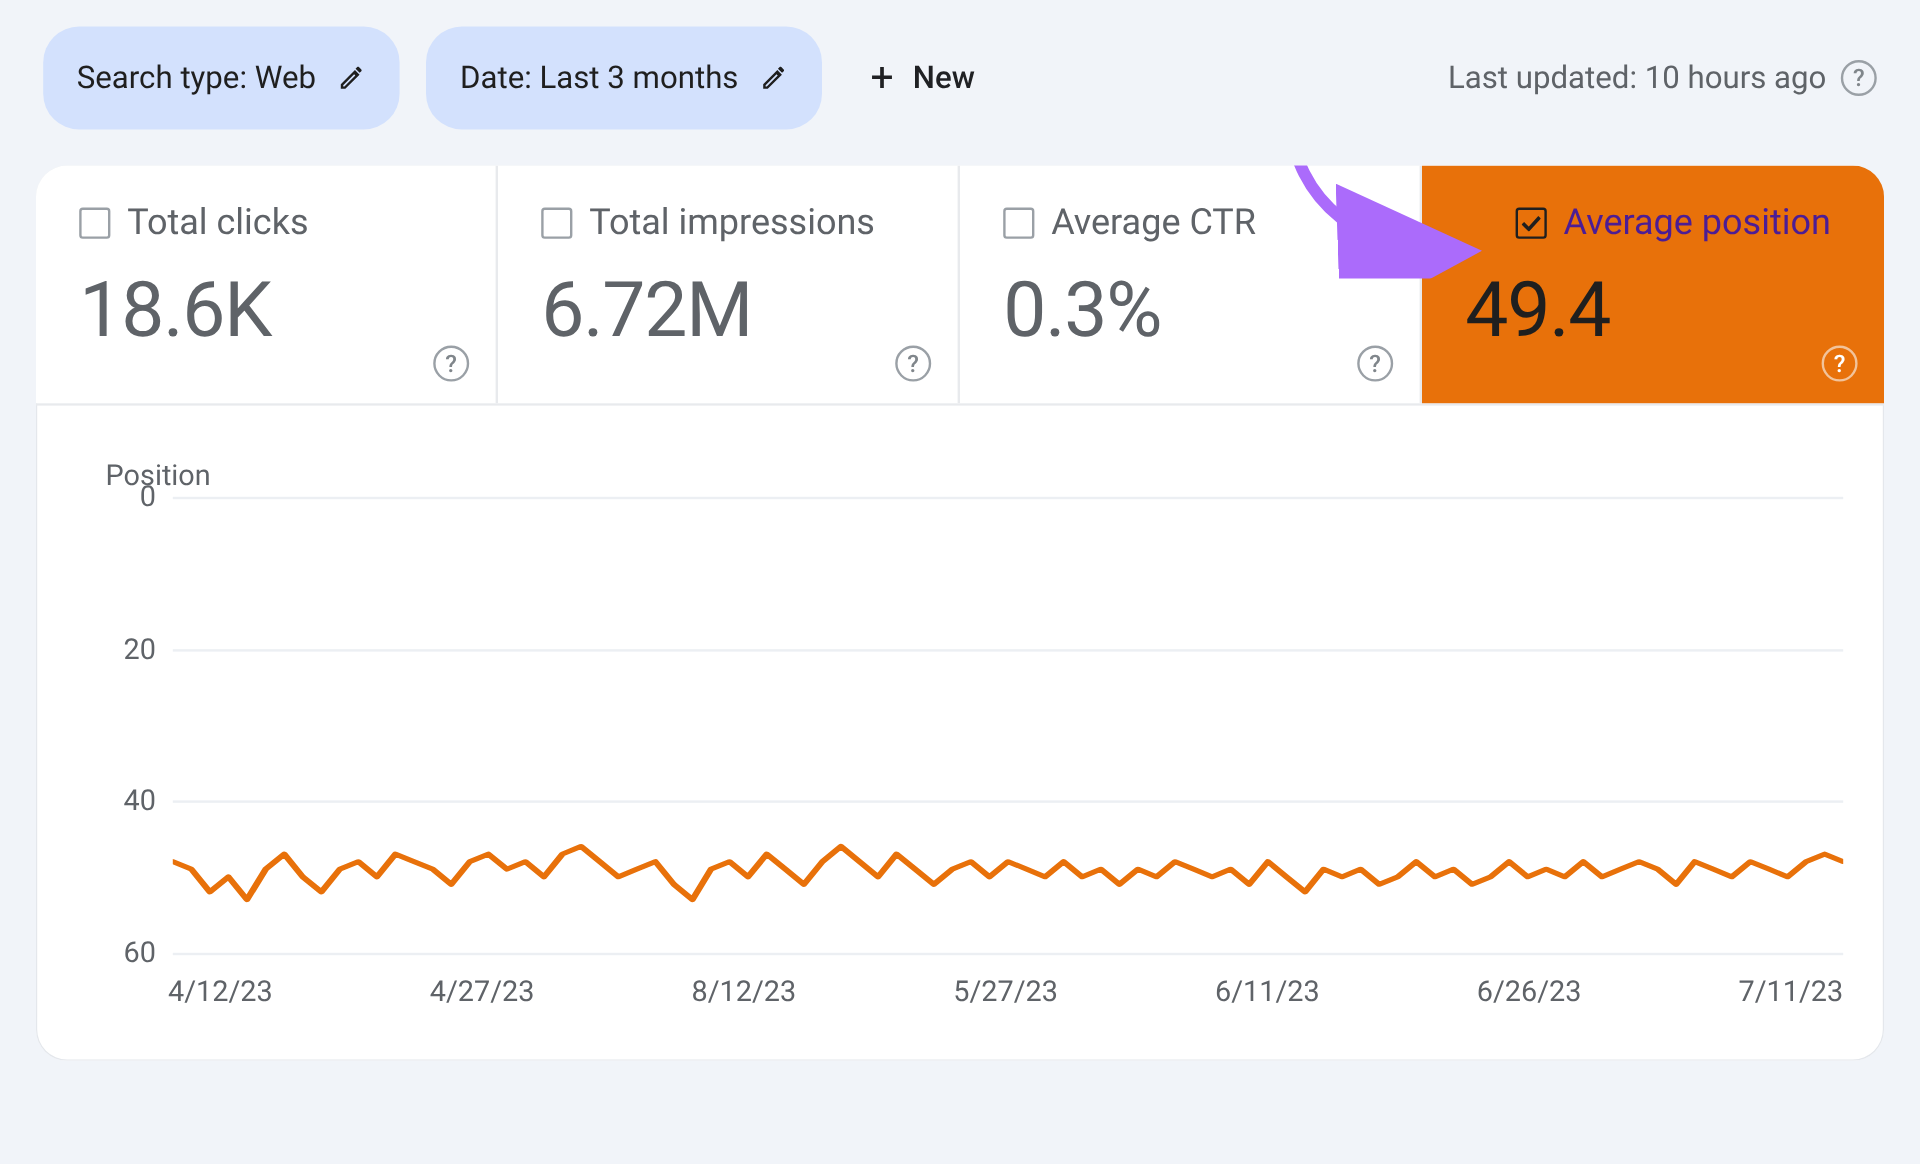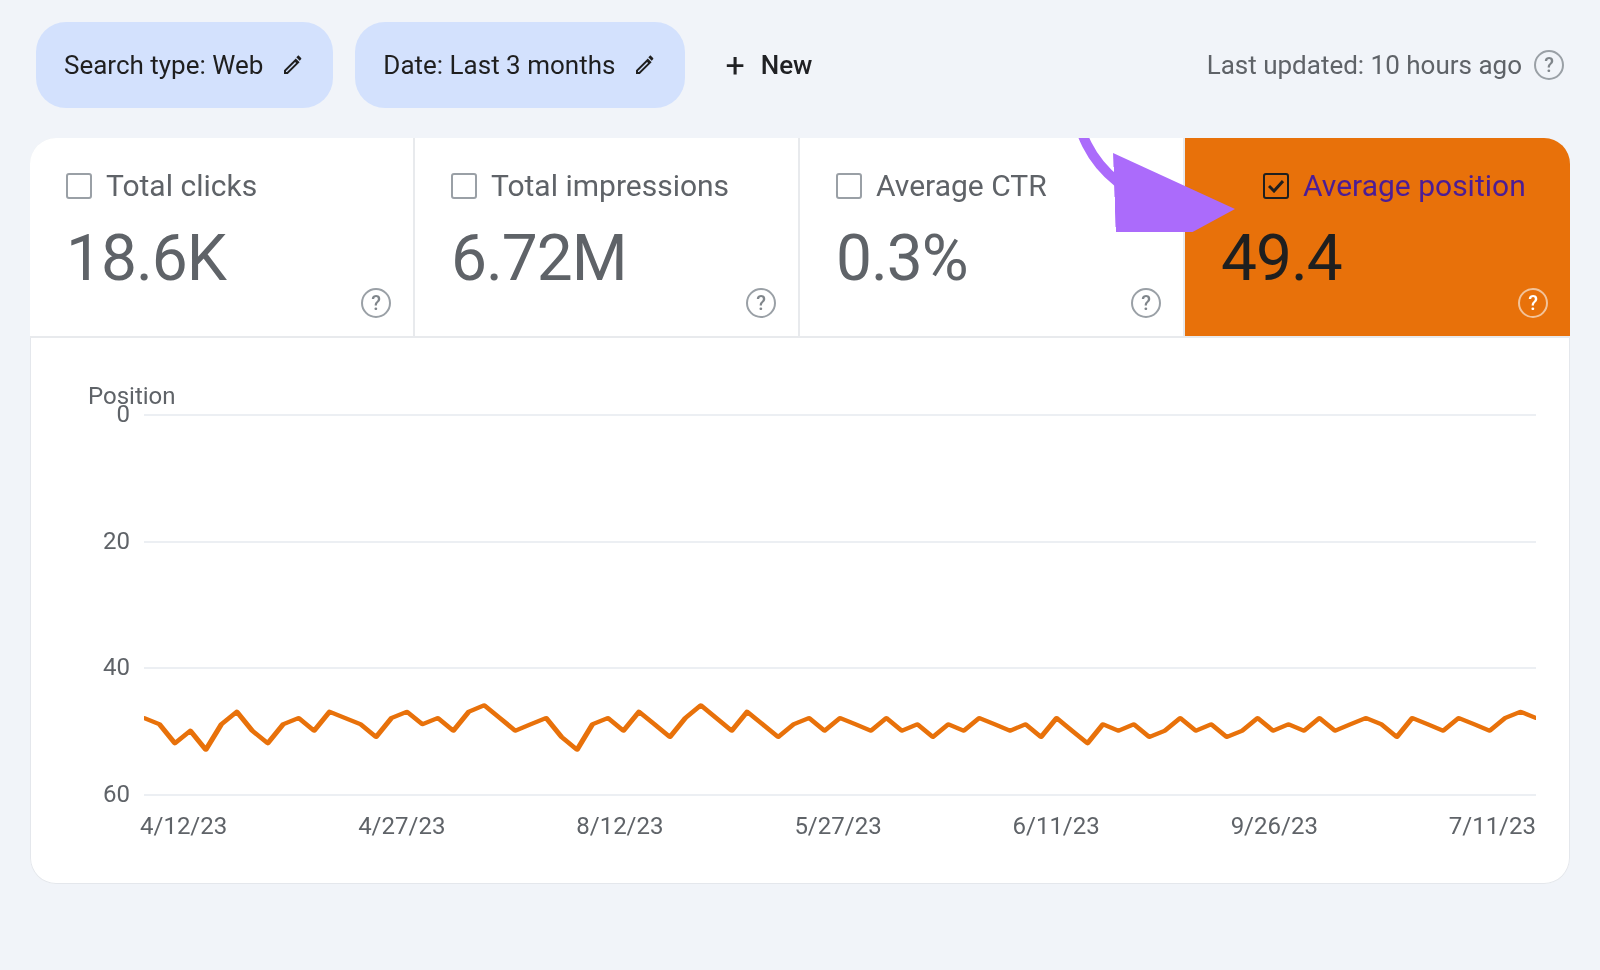--- a/index.html
+++ b/index.html
@@ -248,18 +248,18 @@
         <div class="gridline" style="top: 380px;"></div>
         <div class="ylab" style="top: 380px;">60</div>
       </div>
 
     <div class="xaxis" id="xaxis">
         <span>4/12/23</span>
         <span>4/27/23</span>
         <span>8/12/23</span>
         <span>5/27/23</span>
         <span>6/11/23</span>
-        <span>9/26/23</span>
+        <span>6/26/23</span>
         <span>7/11/23</span>
       </div>
   </div>
 
 </div>
 
 </body></html>

